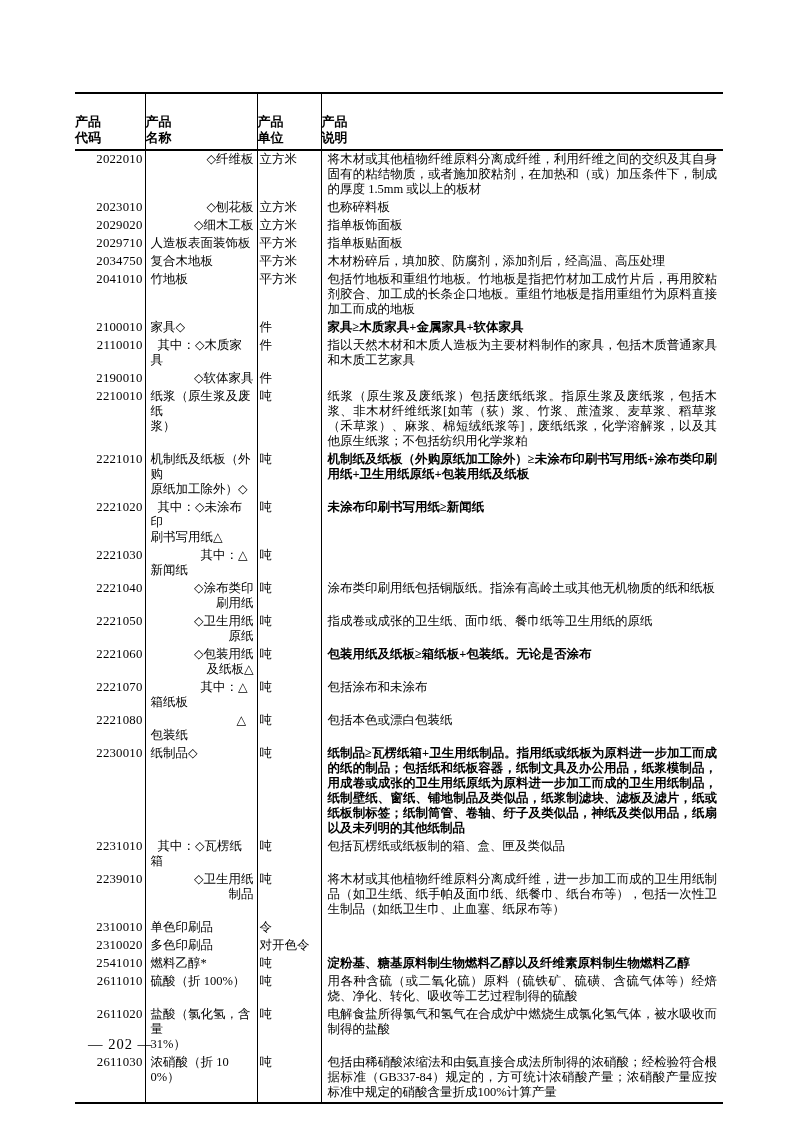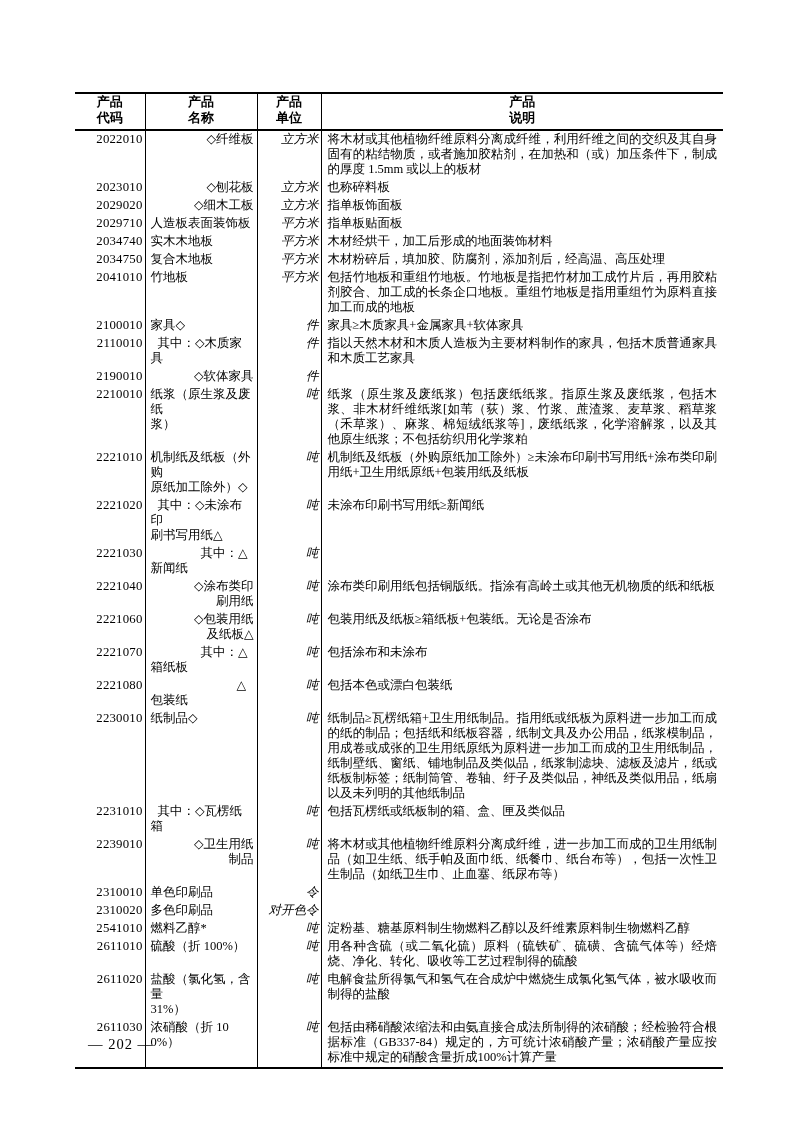--- a/index.html
+++ b/index.html
@@ -12,35 +12,35 @@
   table.catalog {
     position:absolute; left:75px; top:92px; width:648px;
     border-collapse:collapse; table-layout:fixed;
     border-top:2px solid #000;
   }
   table.catalog col.c-code { width:70px; }
   table.catalog col.c-name { width:112px; }
   table.catalog col.c-unit { width:64px; }
   table.catalog col.c-desc { width:402px; }
   thead th {
-    font-weight:bold; text-align:center; vertical-align:middle;
-    font-size:13px; line-height:16px; padding:0 0 3px;
+    font-weight:bold; text-align:left; vertical-align:middle;
+    font-size:13px; line-height:16px; padding:20px 0 3px;
     white-space:pre-line; border-bottom:2px solid #000;
   }
   thead th + th, tbody td + td { border-left:1px solid #000; }
   tbody { border-bottom:2px solid #000; }
   tbody td {
     vertical-align:top; font-size:12.5px; line-height:15px;
     padding:1px 2px 2px;
   }
   td.code { text-align:right; font-size:12.8px; letter-spacing:0.2px; }
   td.name { white-space:pre-wrap; padding-left:5px; padding-right:3px; word-break:break-all; }
-  td.unit { text-align:right;font-style:italic; }
+  td.unit { text-align:left; }
   td.desc { text-align:justify; padding-left:6px; padding-right:6px; word-break:break-all; }
-  td.desc.bold { font-weight:normal; }
+  td.desc.bold { font-weight:bold; }
   .ind0 { text-indent:0; }
   .ind1 { text-indent:7px; }
   .ind2 { text-indent:34px;text-align:right; }
   .ind3 { text-indent:50px; }
   .ind4 { text-indent:86px; }
   .footer {
     position:absolute; left:88px; top:1036px;
     font-size:14.5px; letter-spacing:1px;
   }
 </style>
@@ -86,26 +86,20 @@
           <td class="unit">立方米</td>
           <td class="desc">指单板饰面板</td>
         </tr>
         <tr>
           <td class="code">2029710</td>
           <td class="name ind0">人造板表面装饰板</td>
           <td class="unit">平方米</td>
           <td class="desc">指单板贴面板</td>
         </tr>
         <tr>
-          <td class="code">2034740</td>
-          <td class="name ind0">实木木地板</td>
-          <td class="unit">平方米</td>
-          <td class="desc">木材经烘干，加工后形成的地面装饰材料</td>
-        </tr>
-        <tr>
           <td class="code">2034750</td>
           <td class="name ind0">复合木地板</td>
           <td class="unit">平方米</td>
           <td class="desc">木材粉碎后，填加胶、防腐剂，添加剂后，经高温、高压处理</td>
         </tr>
         <tr>
           <td class="code">2041010</td>
           <td class="name ind0">竹地板</td>
           <td class="unit">平方米</td>
           <td class="desc">包括竹地板和重组竹地板。竹地板是指把竹材加工成竹片后，再用胶粘剂胶合、加工成的长条企口地板。重组竹地板是指用重组竹为原料直接加工而成的地板</td>
@@ -155,20 +149,27 @@
 新闻纸</td>
           <td class="unit">吨</td>
           <td class="desc"></td>
         </tr>
         <tr>
           <td class="code">2221040</td>
           <td class="name ind2">◇涂布类印
 刷用纸</td>
           <td class="unit">吨</td>
           <td class="desc">涂布类印刷用纸包括铜版纸。指涂有高岭土或其他无机物质的纸和纸板</td>
+        </tr>
+        <tr>
+          <td class="code">2221050</td>
+          <td class="name ind2">◇卫生用纸
+原纸</td>
+          <td class="unit">吨</td>
+          <td class="desc">指成卷或成张的卫生纸、面巾纸、餐巾纸等卫生用纸的原纸</td>
         </tr>
         <tr>
           <td class="code">2221060</td>
           <td class="name ind2">◇包装用纸
 及纸板△</td>
           <td class="unit">吨</td>
           <td class="desc bold">包装用纸及纸板≥箱纸板+包装纸。无论是否涂布</td>
         </tr>
         <tr>
           <td class="code">2221070</td>

